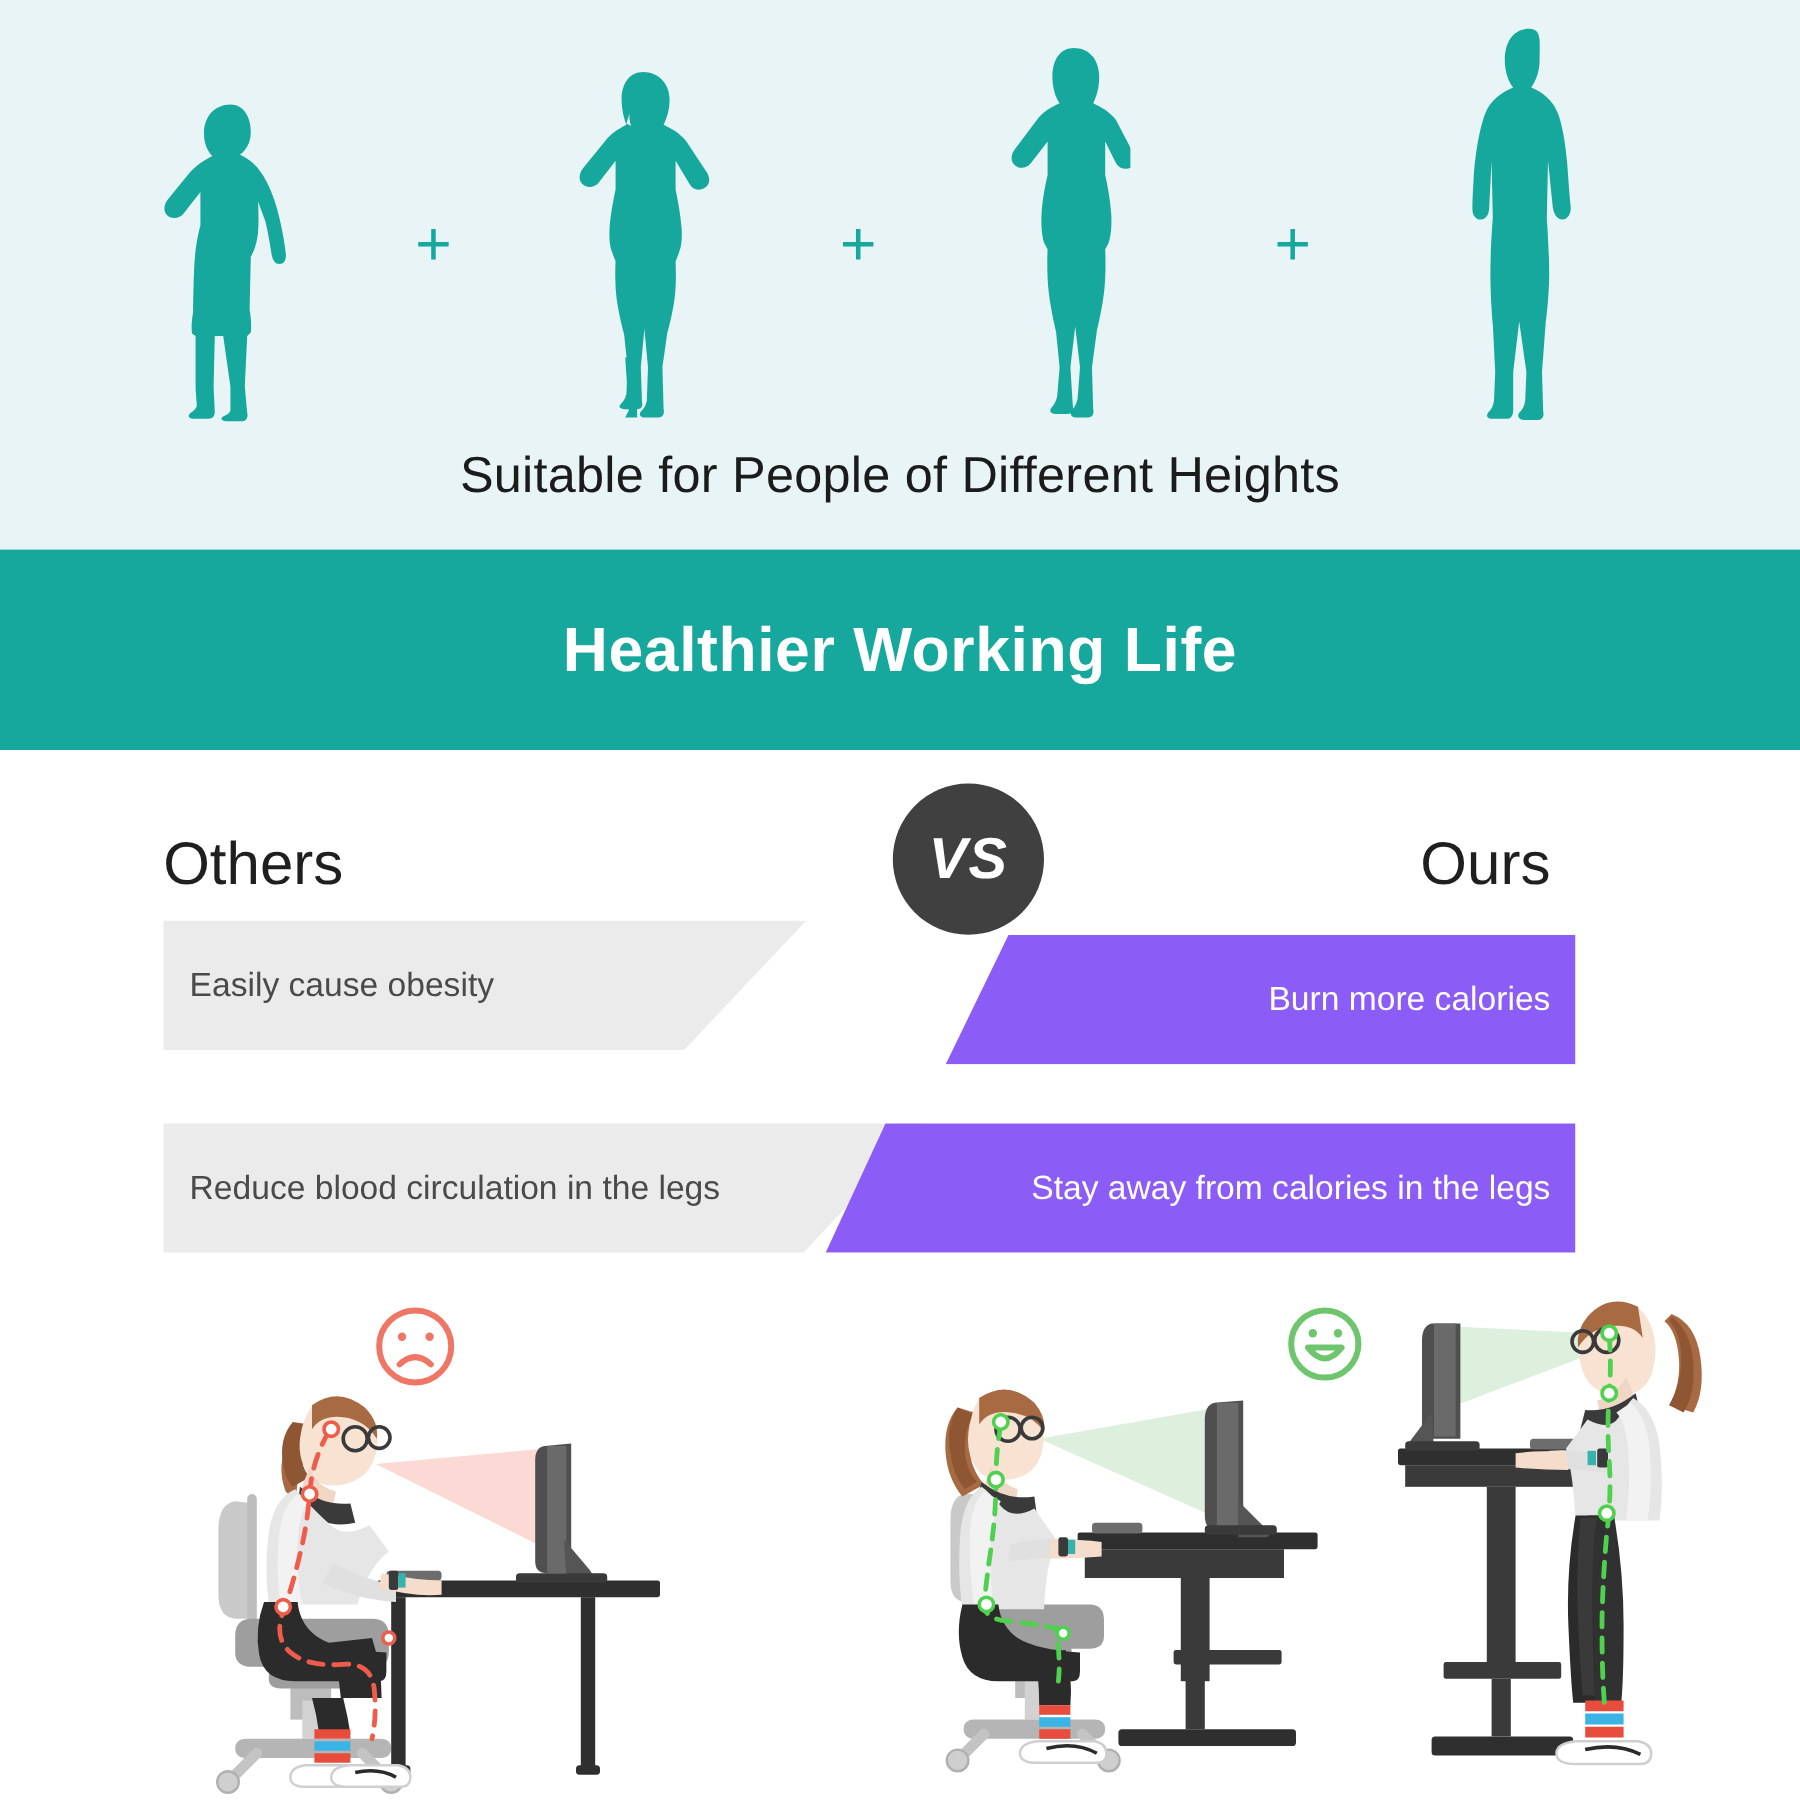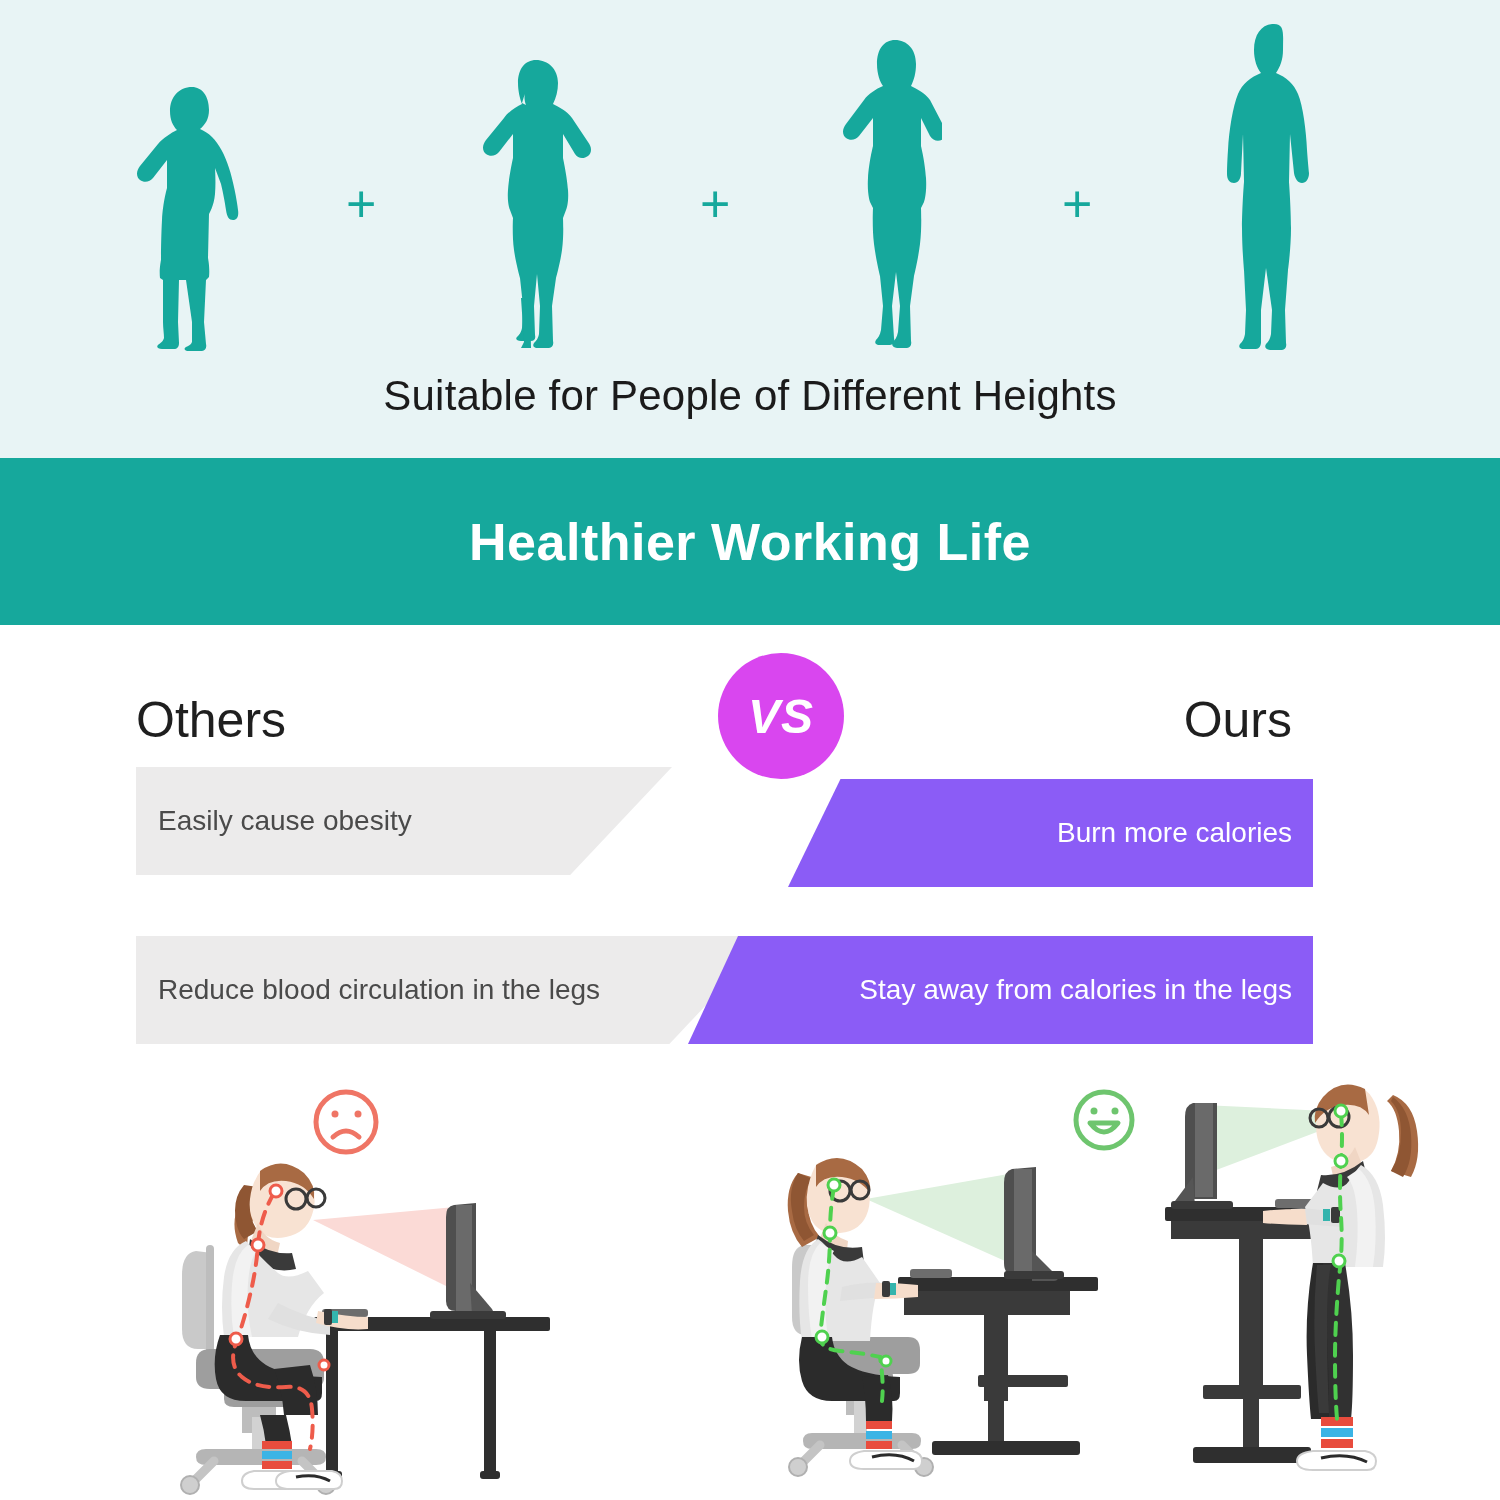--- a/index.html
+++ b/index.html
@@ -94,26 +94,26 @@
     position: absolute;
     font-size: 50px;
     color: #1f1f1f;
     font-family: "Liberation Sans", sans-serif;
   }
   .col-heading.left  { left: 96px;  top: 66px; }
   .col-heading.right { right: 96px; top: 66px; }
 
   .vs-badge {
     position: absolute;
-    left: 678px;
+    left: 704px;
     top: 28px;
     width: 126px;
     height: 126px;
     border-radius: 50%;
-    background: #d946ef;
+    background: #404040;
     display: flex;
     align-items: center;
     justify-content: center;
   }
   .vs-label {
     color: #ffffff;
     font-size: 48px;
     font-weight: bold;
     font-style: italic;
     font-family: "Liberation Sans", sans-serif;

